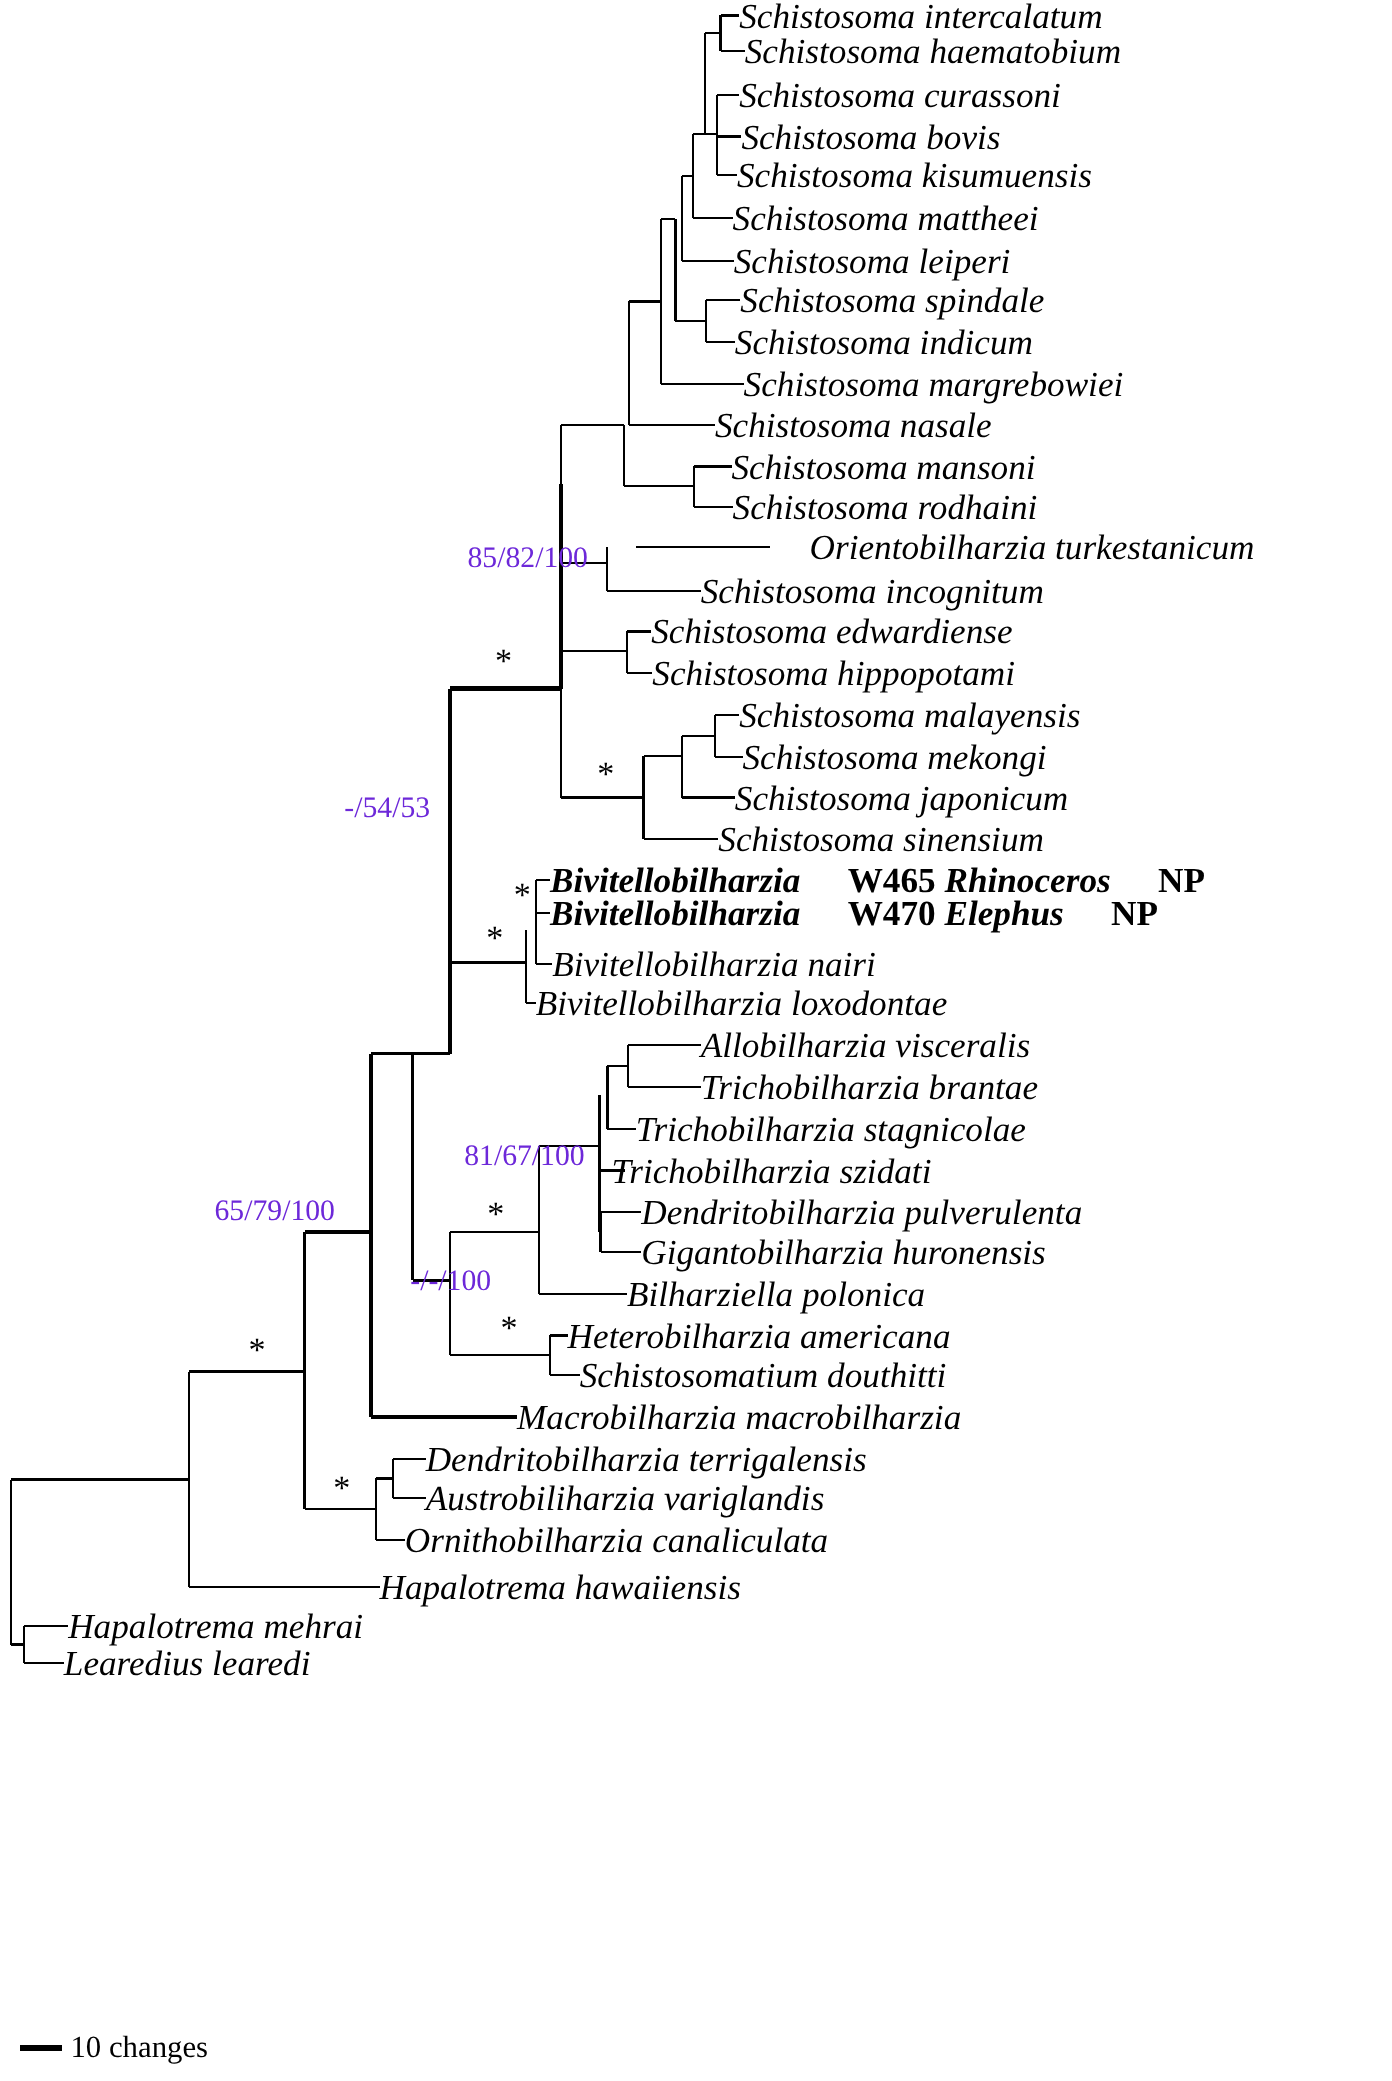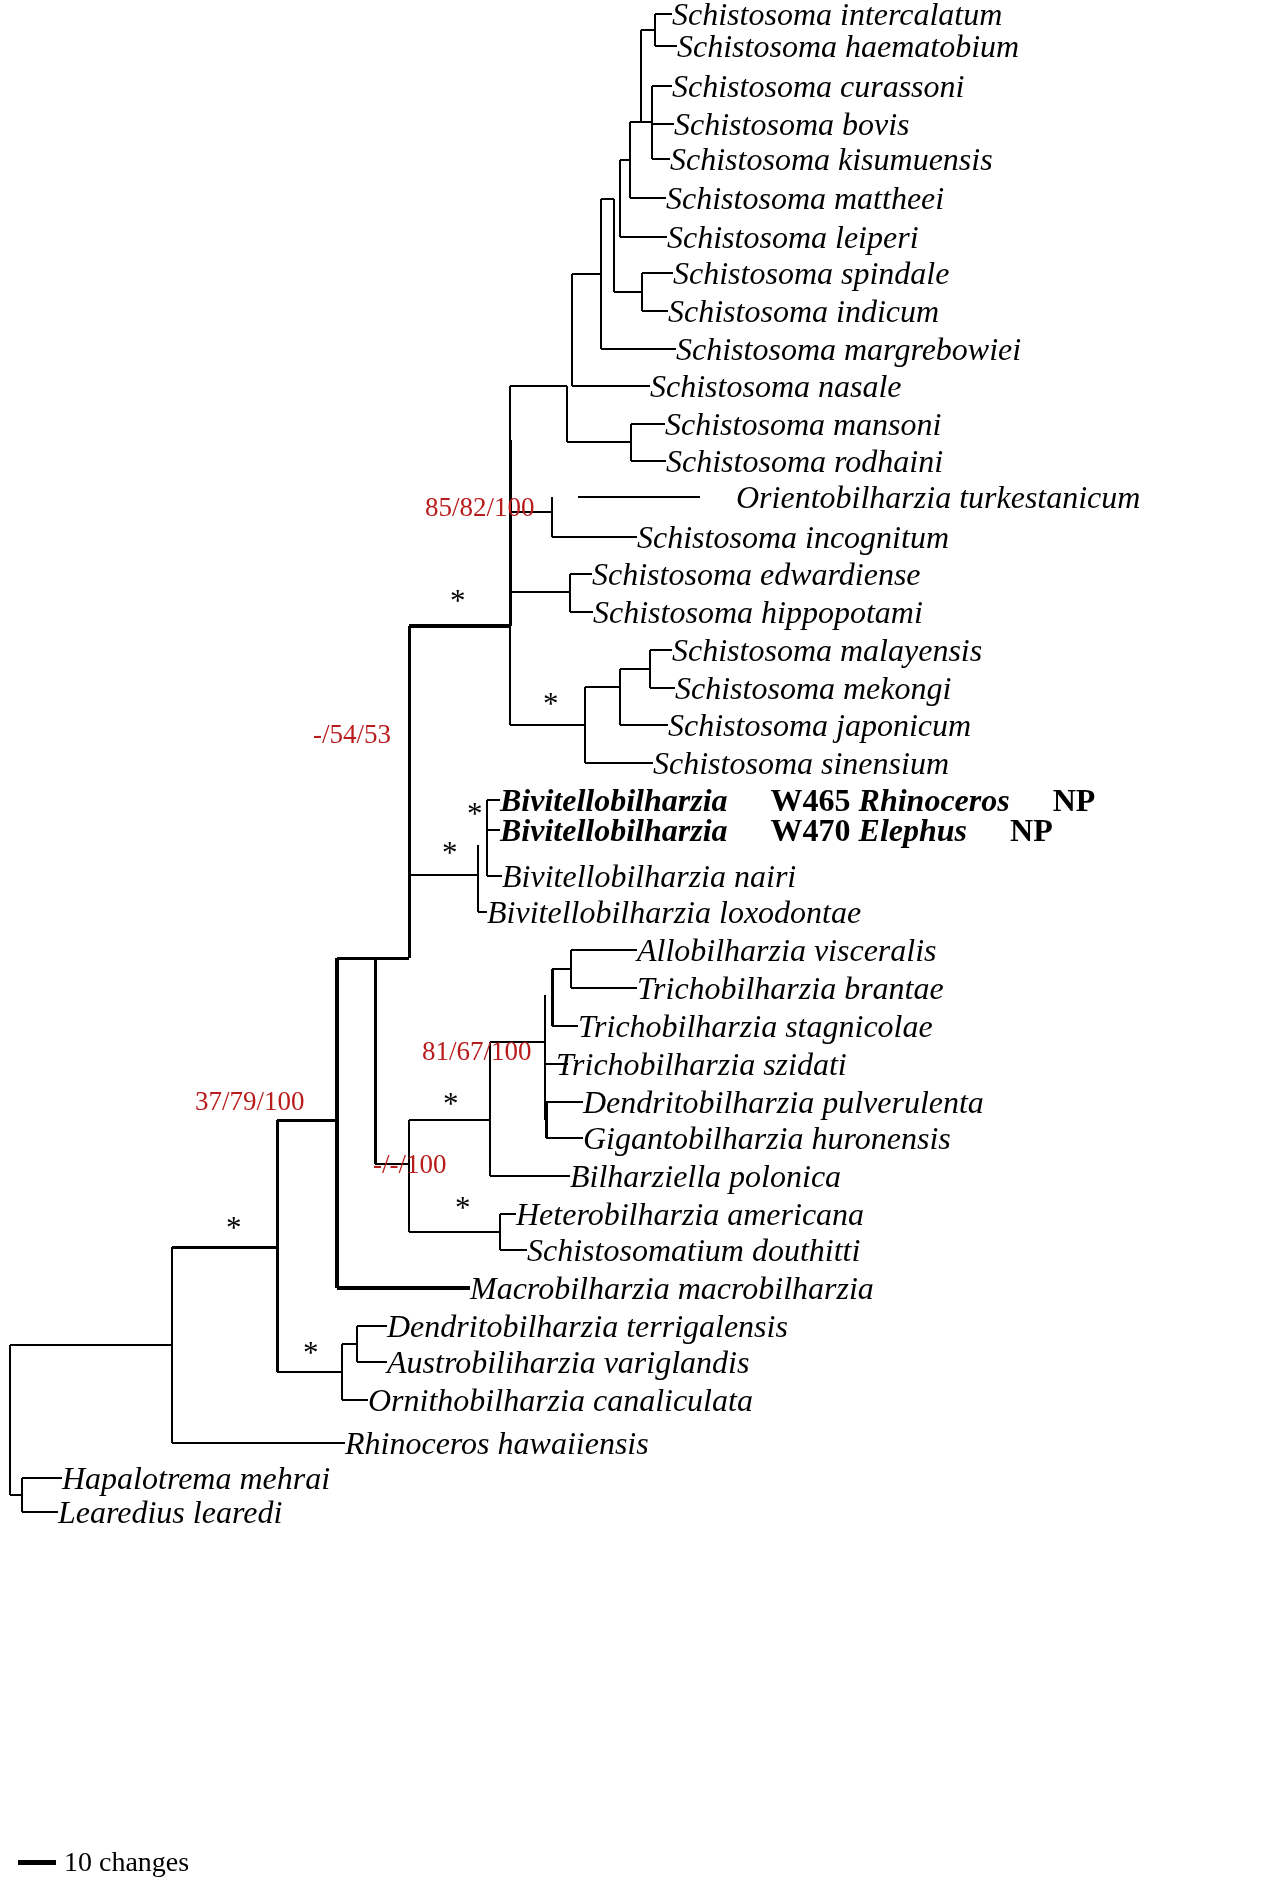--- a/index.html
+++ b/index.html
@@ -38,21 +38,21 @@
   .taxon-label .roman {
     font-style: normal;
     font-weight: bold;
     margin-left: 35px;
   }
   .support-label {
     position: absolute;
     font-family: "Liberation Serif", "DejaVu Serif", serif;
     font-style: normal;
     font-size: 27px;
-    color: #b91c1c;
+    color: #6d28d9;
     white-space: nowrap;
     line-height: 1;
     transform: translateY(-50%);
   }
   .star-label {
     position: absolute;
     font-family: "Liberation Serif", "DejaVu Serif", serif;
     font-size: 31px;
     color: #000000;
     white-space: nowrap;
@@ -224,28 +224,28 @@
       <div class="taxon-label" style="left: 556px; top: 1064px;">Trichobilharzia szidati</div>
       <div class="taxon-label" style="left: 583px; top: 1102px;">Dendritobilharzia pulverulenta</div>
       <div class="taxon-label" style="left: 583px; top: 1138px;">Gigantobilharzia huronensis</div>
       <div class="taxon-label" style="left: 570px; top: 1176px;">Bilharziella polonica</div>
       <div class="taxon-label" style="left: 516px; top: 1214px;">Heterobilharzia americana</div>
       <div class="taxon-label" style="left: 527px; top: 1250px;">Schistosomatium douthitti</div>
       <div class="taxon-label" style="left: 470px; top: 1288px;">Macrobilharzia macrobilharzia</div>
       <div class="taxon-label" style="left: 387px; top: 1326px;">Dendritobilharzia terrigalensis</div>
       <div class="taxon-label" style="left: 387px; top: 1362px; text-align: center;">Austrobiliharzia variglandis</div>
       <div class="taxon-label" style="left: 368px; top: 1400px;">Ornithobilharzia canaliculata</div>
-      <div class="taxon-label" style="left: 345px; top: 1443px;">Rhinoceros hawaiiensis</div>
+      <div class="taxon-label" style="left: 345px; top: 1443px;">Hapalotrema hawaiiensis</div>
       <div class="taxon-label" style="left: 62px; top: 1478px;">Hapalotrema mehrai</div>
       <div class="taxon-label" style="left: 58px; top: 1512px;">Learedius learedi</div>
       <div class="support-label" style="left: 425px; top: 507px;">85/82/100</div>
       <div class="support-label" style="left: 313px; top: 734px;">-/54/53</div>
       <div class="support-label" style="left: 422px; top: 1051px;">81/67/100</div>
       <div class="support-label" style="left: 373px; top: 1164px;">-/-/100</div>
-      <div class="support-label" style="left: 195px; top: 1101px;">37/79/100</div>
+      <div class="support-label" style="left: 195px; top: 1101px;">65/79/100</div>
       <div class="star-label" style="left: 450px; top: 600px;">*</div>
       <div class="star-label" style="left: 543px; top: 703px;">*</div>
       <div class="star-label" style="left: 467px; top: 813px;">*</div>
       <div class="star-label" style="left: 442px; top: 852px;">*</div>
       <div class="star-label" style="left: 443px; top: 1103px;">*</div>
       <div class="star-label" style="left: 455px; top: 1207px;">*</div>
       <div class="star-label" style="left: 226px; top: 1227px;">*</div>
       <div class="star-label" style="left: 303px; top: 1352px;">*</div>
       <div class="scale-text" style="left: 64px; top: 1862px;">10 changes</div>
     </div>

